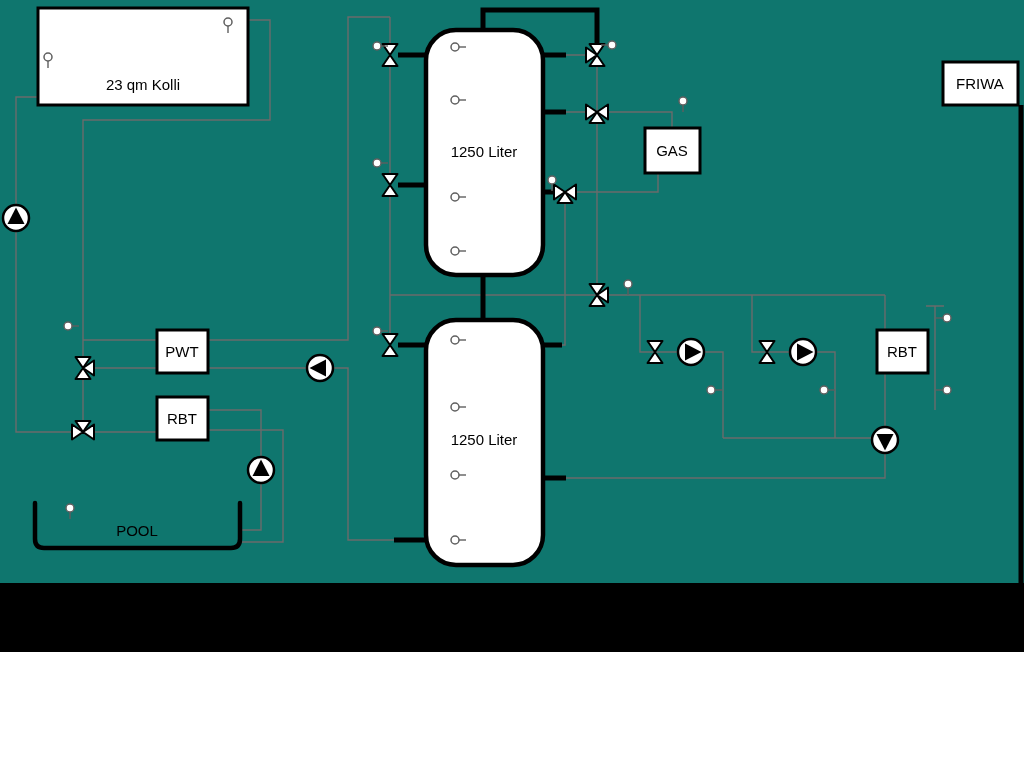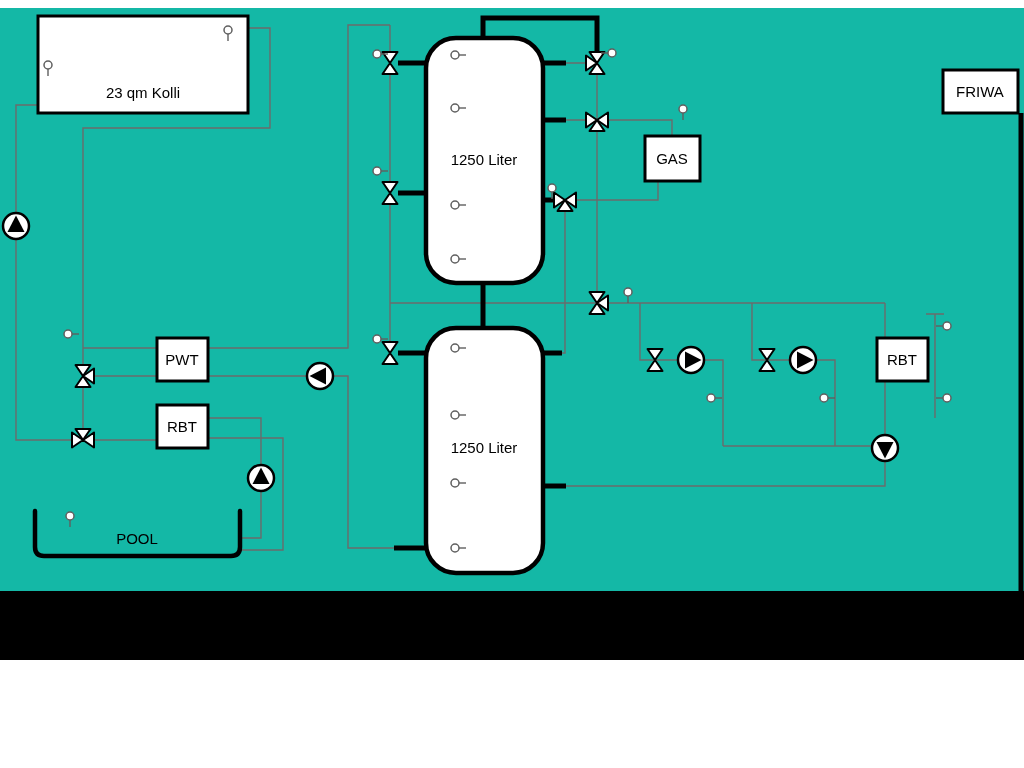--- a/index.html
+++ b/index.html
@@ -1,16 +1,16 @@
 <!DOCTYPE html>
 <html><head>
 <meta charset="utf-8">
 <style>
   html,body{margin:0;padding:0;background:#ffffff;}
-  .stage{position:relative;width:1024px;height:652px;background:#14b8a6;overflow:hidden;margin-top:8px;}
+  .stage{position:relative;width:1024px;height:652px;background:#0f766e;overflow:hidden;}
   svg{display:block;}
   .pipe{fill:none;stroke:#6b6b6b;stroke-width:1.4;}
   .pipe-thick{fill:none;stroke:#000000;stroke-width:5;stroke-linejoin:miter;}
   .comp{fill:#ffffff;stroke:#000000;stroke-width:3;}
   .tank{fill:#ffffff;stroke:#000000;stroke-width:4.5;}
   .pool{fill:none;stroke:#000000;stroke-width:4.5;stroke-linecap:round;}
   .lbl{font-family:"Liberation Sans","DejaVu Sans",sans-serif;font-size:15px;fill:#000000;}
   .mask{fill:#000000;}
 </style>
 </head>

